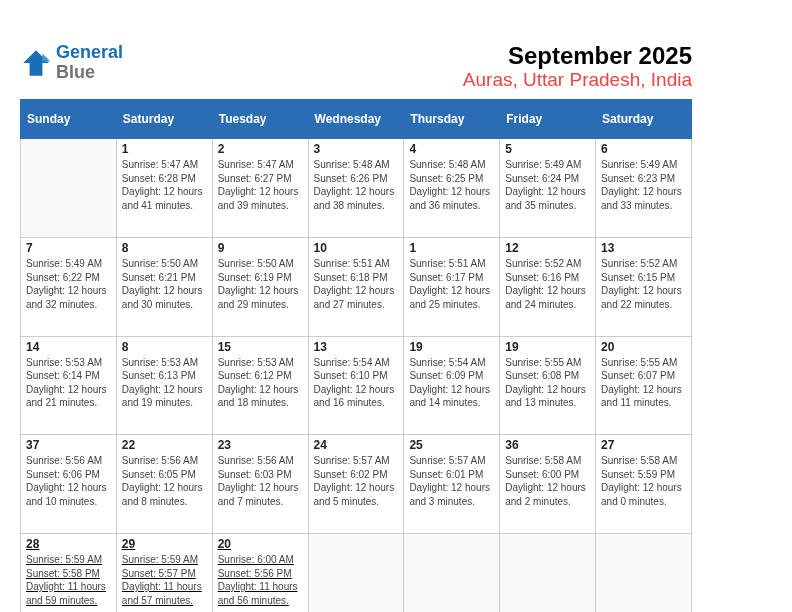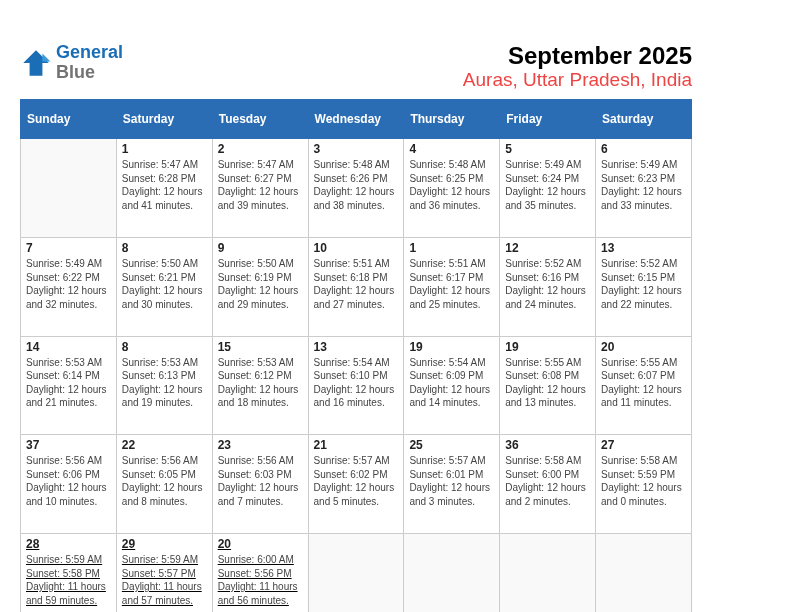--- a/index.html
+++ b/index.html
@@ -294,21 +294,21 @@
 and 8 minutes.</div>
           </td>
           <td>
             <span class="day-num">23</span>
             <div class="day-info" style="white-space: pre-line;">Sunrise: 5:56 AM
 Sunset: 6:03 PM
 Daylight: 12 hours
 and 7 minutes.</div>
           </td>
           <td>
-            <span class="day-num">21</span>
+            <span class="day-num">24</span>
             <div class="day-info" style="white-space: pre-line;">Sunrise: 5:57 AM
 Sunset: 6:02 PM
 Daylight: 12 hours
 and 5 minutes.</div>
           </td>
           <td>
             <span class="day-num">25</span>
             <div class="day-info" style="white-space: pre-line;">Sunrise: 5:57 AM
 Sunset: 6:01 PM
 Daylight: 12 hours

